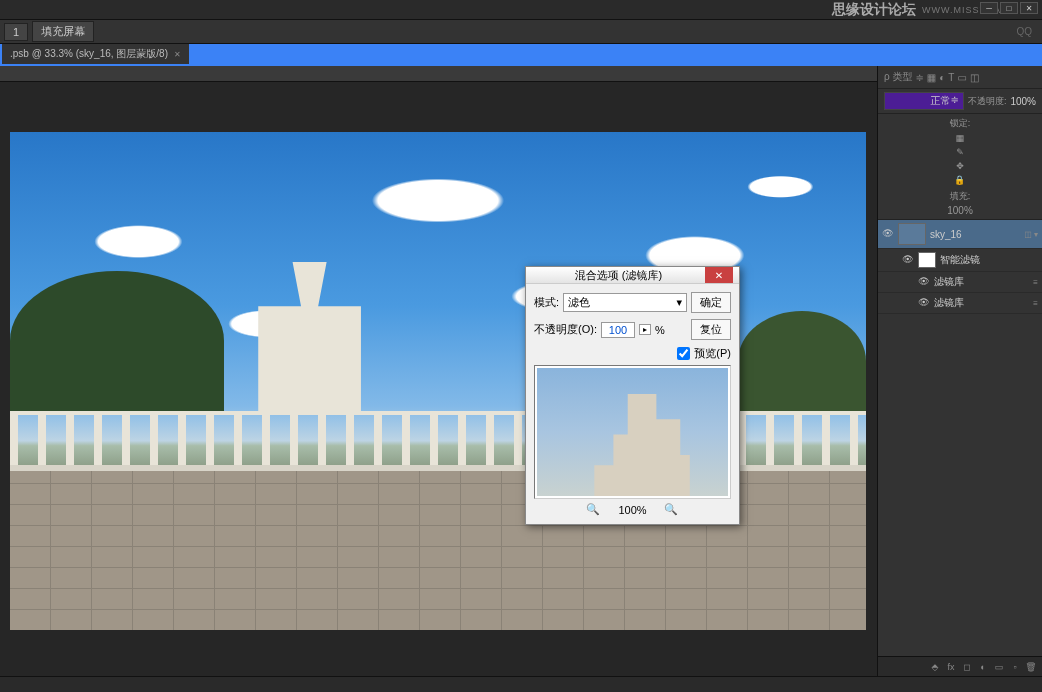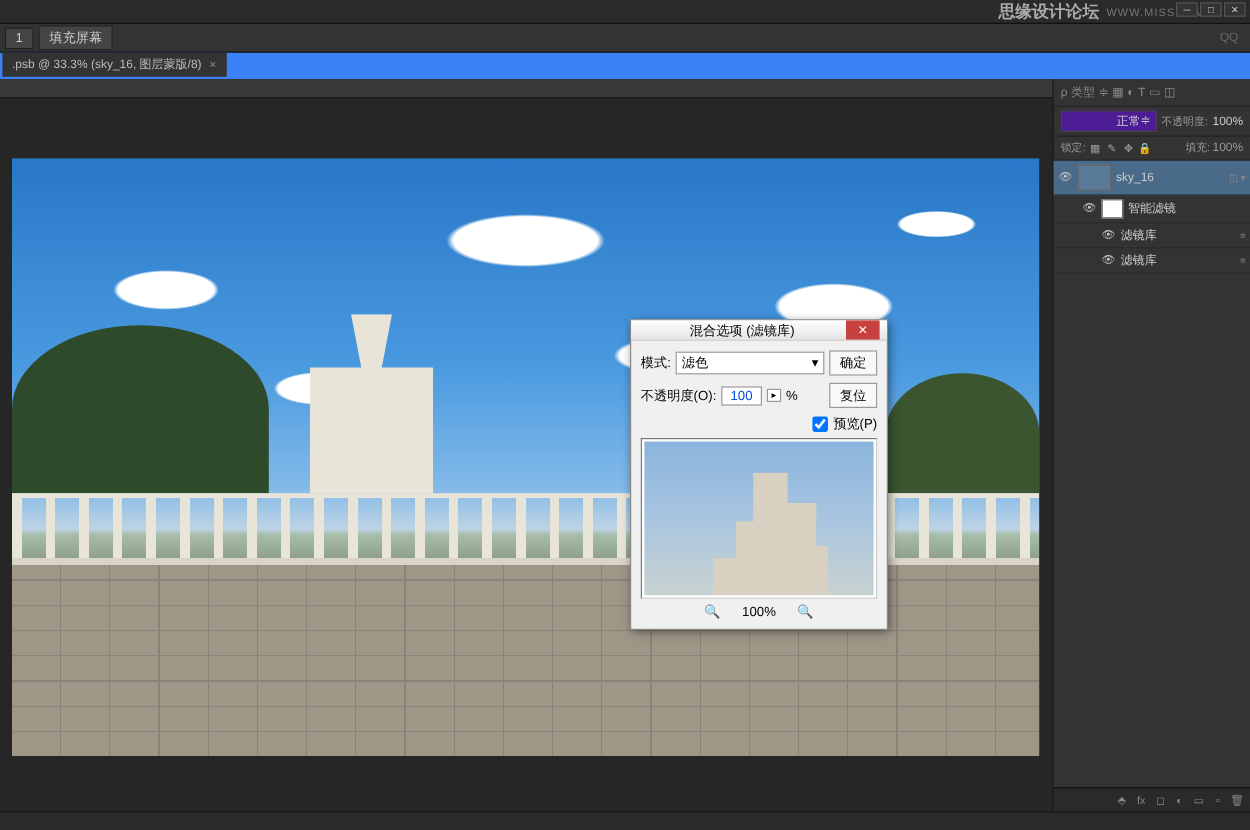--- a/index.html
+++ b/index.html
@@ -47,21 +47,21 @@
 .panel-tabs { display: flex; background: #2a2a2a; height: 22px; align-items: center; border-bottom: 1px solid #111; }
 .panel-tab { padding: 3px 8px; font-size: 10px; color: #999; }
 .panel-tab.active { background: #3a3a3a; color: #ddd; }
 .panel-tab-arrow { margin-left: auto; padding: 0 6px; font-size: 8px; }
 .panel-tools { display: flex; gap: 3px; padding: 4px 6px; border-bottom: 1px solid #222; align-items: center; font-size: 9px; color: #888; }
 .panel-tools span { font-size:10px; }
 .blend-row { display: flex; padding: 3px 6px; gap: 4px; border-bottom: 1px solid #222; align-items: center; }
 .blend-sel { flex: 1; background: #4c1d95; border: 1px solid #444; padding: 1px 4px; font-size: 10px; display:flex;justify-content:flex-end; }
 .opa-lbl { font-size: 9px; color: #999; }
 .opa-val { font-size: 10px; }
-.lock-row { display:flex; padding: 3px 6px; gap:2px; border-bottom:1px solid #222; font-size:9px; color:#999; align-items:center;}
+.lock-row { display:flex; padding: 3px 6px; gap:2px; border-bottom:1px solid #222; font-size:9px; color:#999; align-items:center;flex-direction:column;}
 .lock-row .ic{width:12px;height:12px;display:inline-flex;align-items:center;justify-content:center;}
 .layers { flex: 1; background: #333; }
 .layer { display: flex; align-items: center; padding: 3px 4px; gap: 4px; border-bottom: 1px solid #2a2a2a; }
 .layer.sel { background: #4a6a8a; }
 .layer.sub { padding-left: 24px; }
 .layer.sub2 { padding-left: 40px; }
 .eye { width: 12px; height: 12px; font-size: 9px; }
 .thumb { width: 28px; height: 22px; background: #5a7a9a; border: 1px solid #666; }
 .thumb.mask { background:#fff; width:18px; height:16px;}
 .layer-name { font-size: 10px; flex: 1; }

